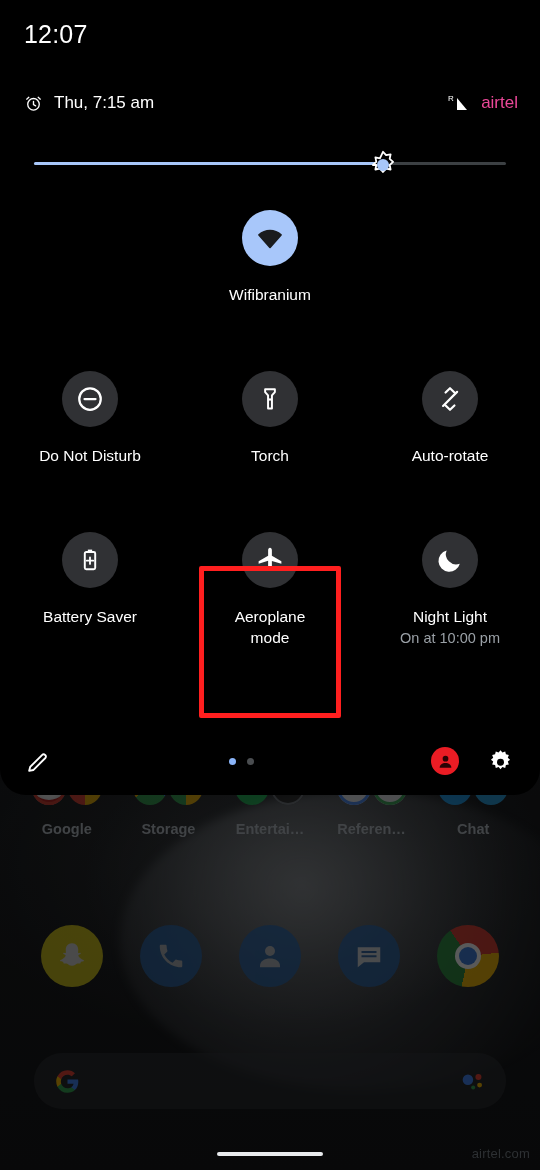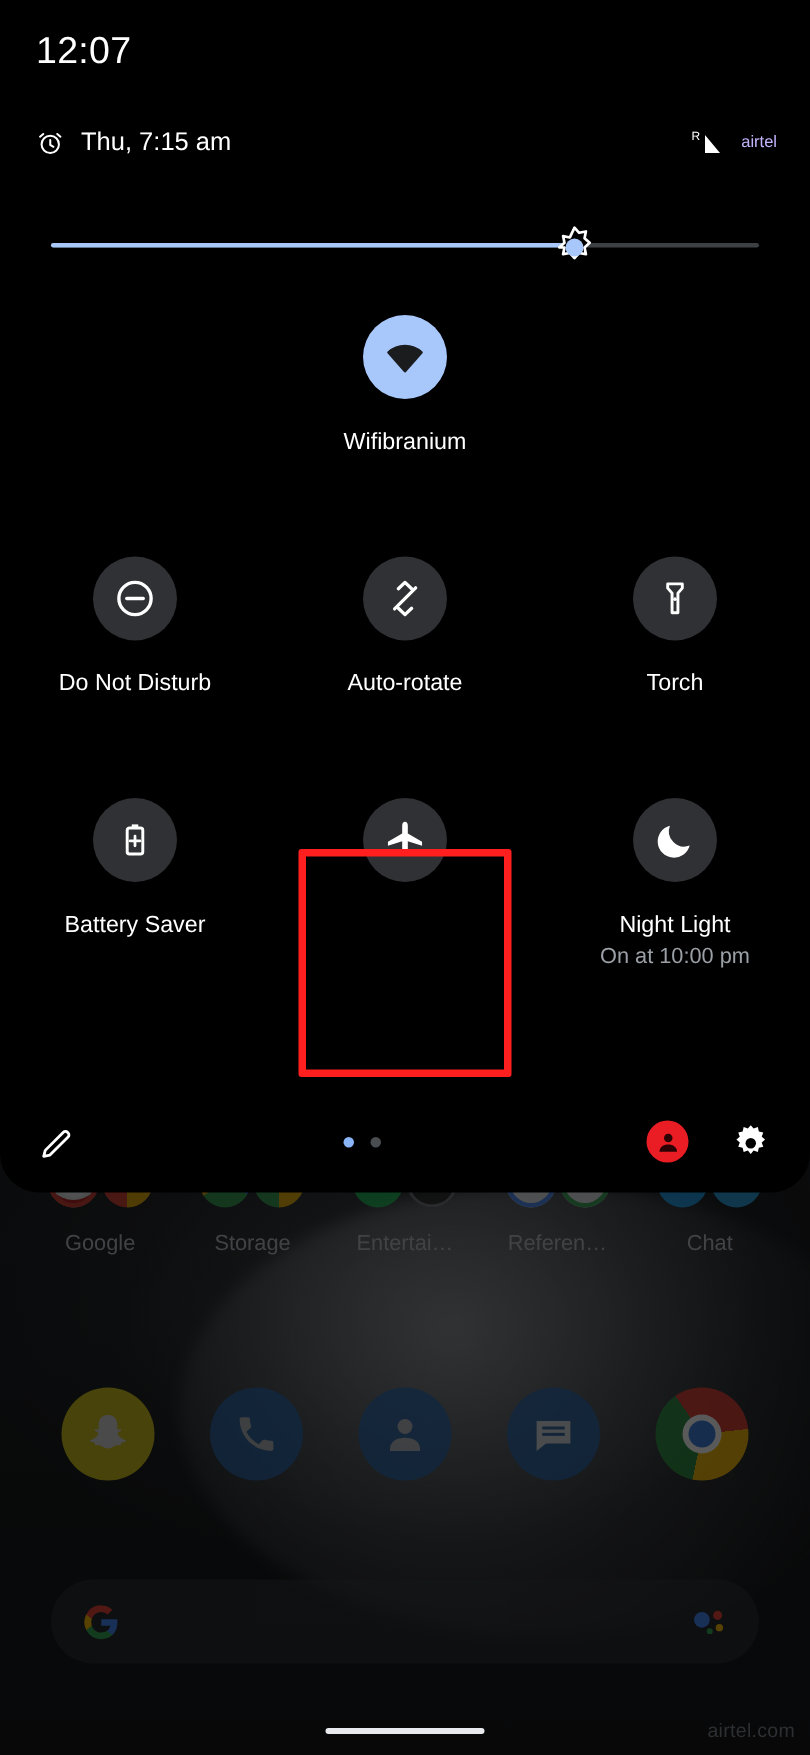--- a/index.html
+++ b/index.html
@@ -30,20 +30,21 @@
     background:radial-gradient(circle at 38% 34%, rgba(185,190,195,0.40), rgba(120,126,132,0.22) 48%, rgba(40,43,46,0.05) 76%);
     filter:blur(5px);
   }
   .hs-dim { position:absolute; inset:0; background:rgba(0,0,0,0.58); }
 
   
   .folder-row {
     position:absolute; left:0; right:0; top:797px;
     display:flex; justify-content:space-around; align-items:flex-start;
     padding:0 16px;
+    font-weight:bold;
   }
   .folder { width:92px; text-align:center; }
   .folder-icons {
     height:34px; display:flex; justify-content:center; align-items:flex-start;
     gap:2px; margin-top:-26px;
   }
   .mini {
     width:34px; height:34px; border-radius:50%;
     opacity:0.72;
   }
@@ -86,26 +87,26 @@
     background:#000;
     border-bottom-left-radius:26px; border-bottom-right-radius:26px;
     overflow:hidden;
   }
 
   .clock { position:absolute; left:24px; top:20px;
     font-size:25px; color:#ffffff; letter-spacing:0.2px; }
 
   .status-row {
     position:absolute; left:24px; right:22px; top:85px; height:28px;
-    display:flex; align-items:flex-start; justify-content:space-between;
+    display:flex; align-items:flex-end; justify-content:space-between;
   }
   .status-left { display:flex; align-items:center; gap:11px; }
   .status-date { font-size:17px; color:#ffffff; }
   .status-right { display:flex; align-items:center; gap:8px; }
-  .carrier { font-size:11px; color:#c4b5fd; }
+  .carrier { font-size:17px; color:#ec4899; }
 
   .brightness-wrap {
     position:absolute; left:34px; right:34px; top:150px; height:30px;
   }
   .bright-track {
     position:absolute; left:0; right:0; top:12px; height:3px;
     border-radius:2px; background:#3c4043;
   }
   .bright-fill {
     position:absolute; left:0; top:12px; height:3px;
@@ -318,56 +319,57 @@
         <div class="tile-circle">
           <svg width="30" height="30" viewBox="0 0 24 24">
             <circle cx="12" cy="12" r="8.6" fill="none" stroke="#ffffff" stroke-width="1.8"></circle>
             <path d="M7.6 12h8.8" stroke="#ffffff" stroke-width="1.8" stroke-linecap="round"></path>
           </svg>
         </div>
         <div class="tile-label">Do Not Disturb</div>
       </div>
       <div class="tile">
         <div class="tile-circle">
+          <svg width="26" height="26" viewBox="0 0 24 24">
+            <path d="M7.5 3h9v2.6l-2.7 3.1v12.1h-3.6V8.7L7.5 5.6z" fill="none" stroke="#ffffff" stroke-width="1.8" stroke-linejoin="round"></path>
+            <circle cx="12" cy="12.4" r="1.1" fill="#ffffff"></circle>
+          </svg>
+        </div>
+        <div class="tile-label">Torch</div>
+      </div>
+      <div class="tile">
+        <div class="tile-circle">
           <svg width="28" height="28" viewBox="0 0 24 24">
             <path d="M8.2 6.4 12 2.8l3.8 3.6" fill="none" stroke="#ffffff" stroke-width="1.9" stroke-linecap="round" stroke-linejoin="round"></path>
             <path d="M15.8 17.6 12 21.2l-3.8-3.6" fill="none" stroke="#ffffff" stroke-width="1.9" stroke-linecap="round" stroke-linejoin="round"></path>
             <path d="M12 3.4v17" stroke="#ffffff" stroke-width="1.9" stroke-linecap="round" transform="rotate(45 12 12)"></path>
           </svg>
         </div>
         <div class="tile-label">Auto-rotate</div>
       </div>
-      <div class="tile">
-        <div class="tile-circle">
-          <svg width="26" height="26" viewBox="0 0 24 24">
-            <path d="M7.5 3h9v2.6l-2.7 3.1v12.1h-3.6V8.7L7.5 5.6z" fill="none" stroke="#ffffff" stroke-width="1.8" stroke-linejoin="round"></path>
-            <circle cx="12" cy="12.4" r="1.1" fill="#ffffff"></circle>
-          </svg>
-        </div>
-        <div class="tile-label">Torch</div>
-      </div>
     </div>
 
     <div class="tile-row" style="margin-top:66px;">
       <div class="tile">
         <div class="tile-circle">
           <svg width="26" height="26" viewBox="0 0 24 24">
             <rect x="7.2" y="4.6" width="9.6" height="16" rx="1.4" fill="none" stroke="#ffffff" stroke-width="1.8"></rect>
             <rect x="10" y="2.4" width="4" height="2.2" fill="#ffffff"></rect>
             <path d="M12 9.6v6M9 12.6h6" stroke="#ffffff" stroke-width="1.7" stroke-linecap="round"></path>
           </svg>
         </div>
         <div class="tile-label">Battery Saver</div>
       </div>
       <div class="tile">
         <div class="tile-circle">
           <svg width="30" height="30" viewBox="0 0 24 24">
             <path d="M12 2.2c.9 0 1.5.9 1.5 2v4.3l7.6 4.4v2.1l-7.6-2.3v4.2l2.3 1.7v1.6L12 19.4l-3.8.8v-1.6l2.3-1.7v-4.2L2.9 15v-2.1l7.6-4.4V4.2c0-1.1.6-2 1.5-2z" fill="#ffffff"></path>
           </svg>
         </div>
+        <div class="tile-label">Aeroplane mode</div>
       </div>
       <div class="tile">
         <div class="tile-circle">
           <svg width="28" height="28" viewBox="0 0 24 24">
             <path d="M20.4 15.2A8.8 8.8 0 0 1 9.1 3.8a9.3 9.3 0 1 0 11.3 11.4z" fill="#ffffff"></path>
           </svg>
         </div>
         <div class="tile-label">Night Light</div>
         <div class="tile-sub">On at 10:00 pm</div>
       </div>

